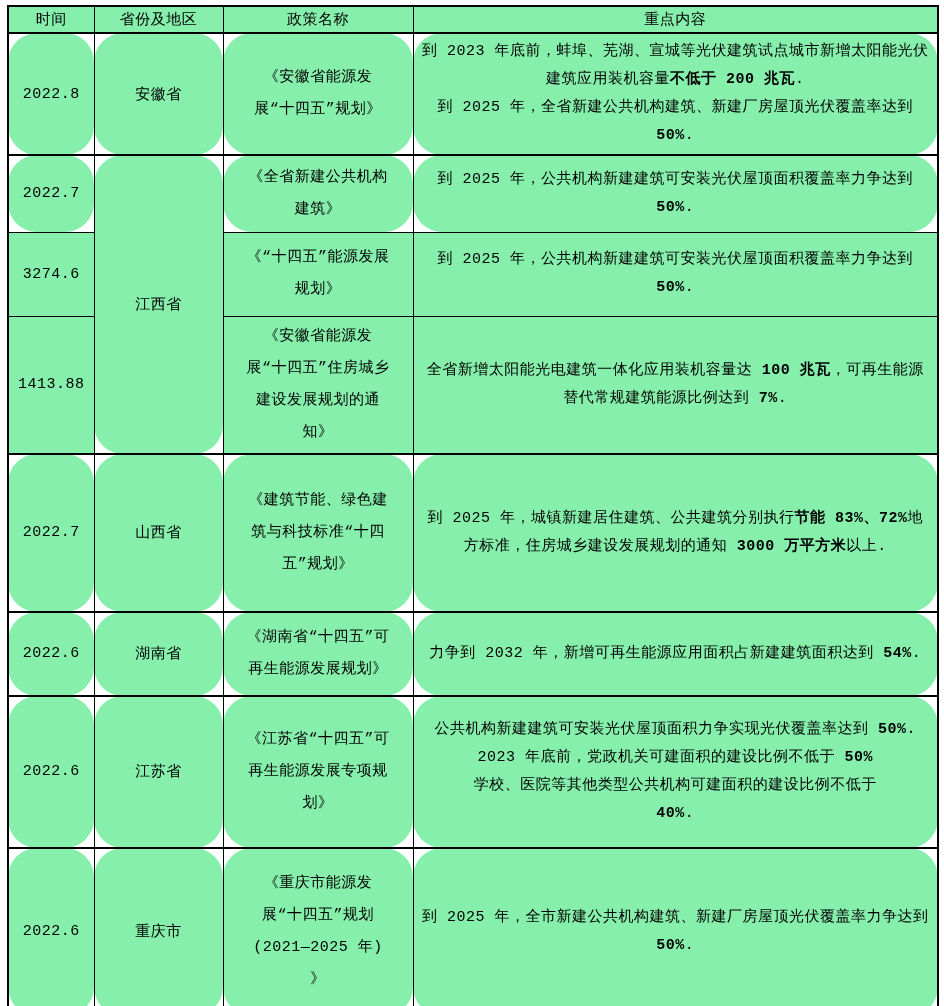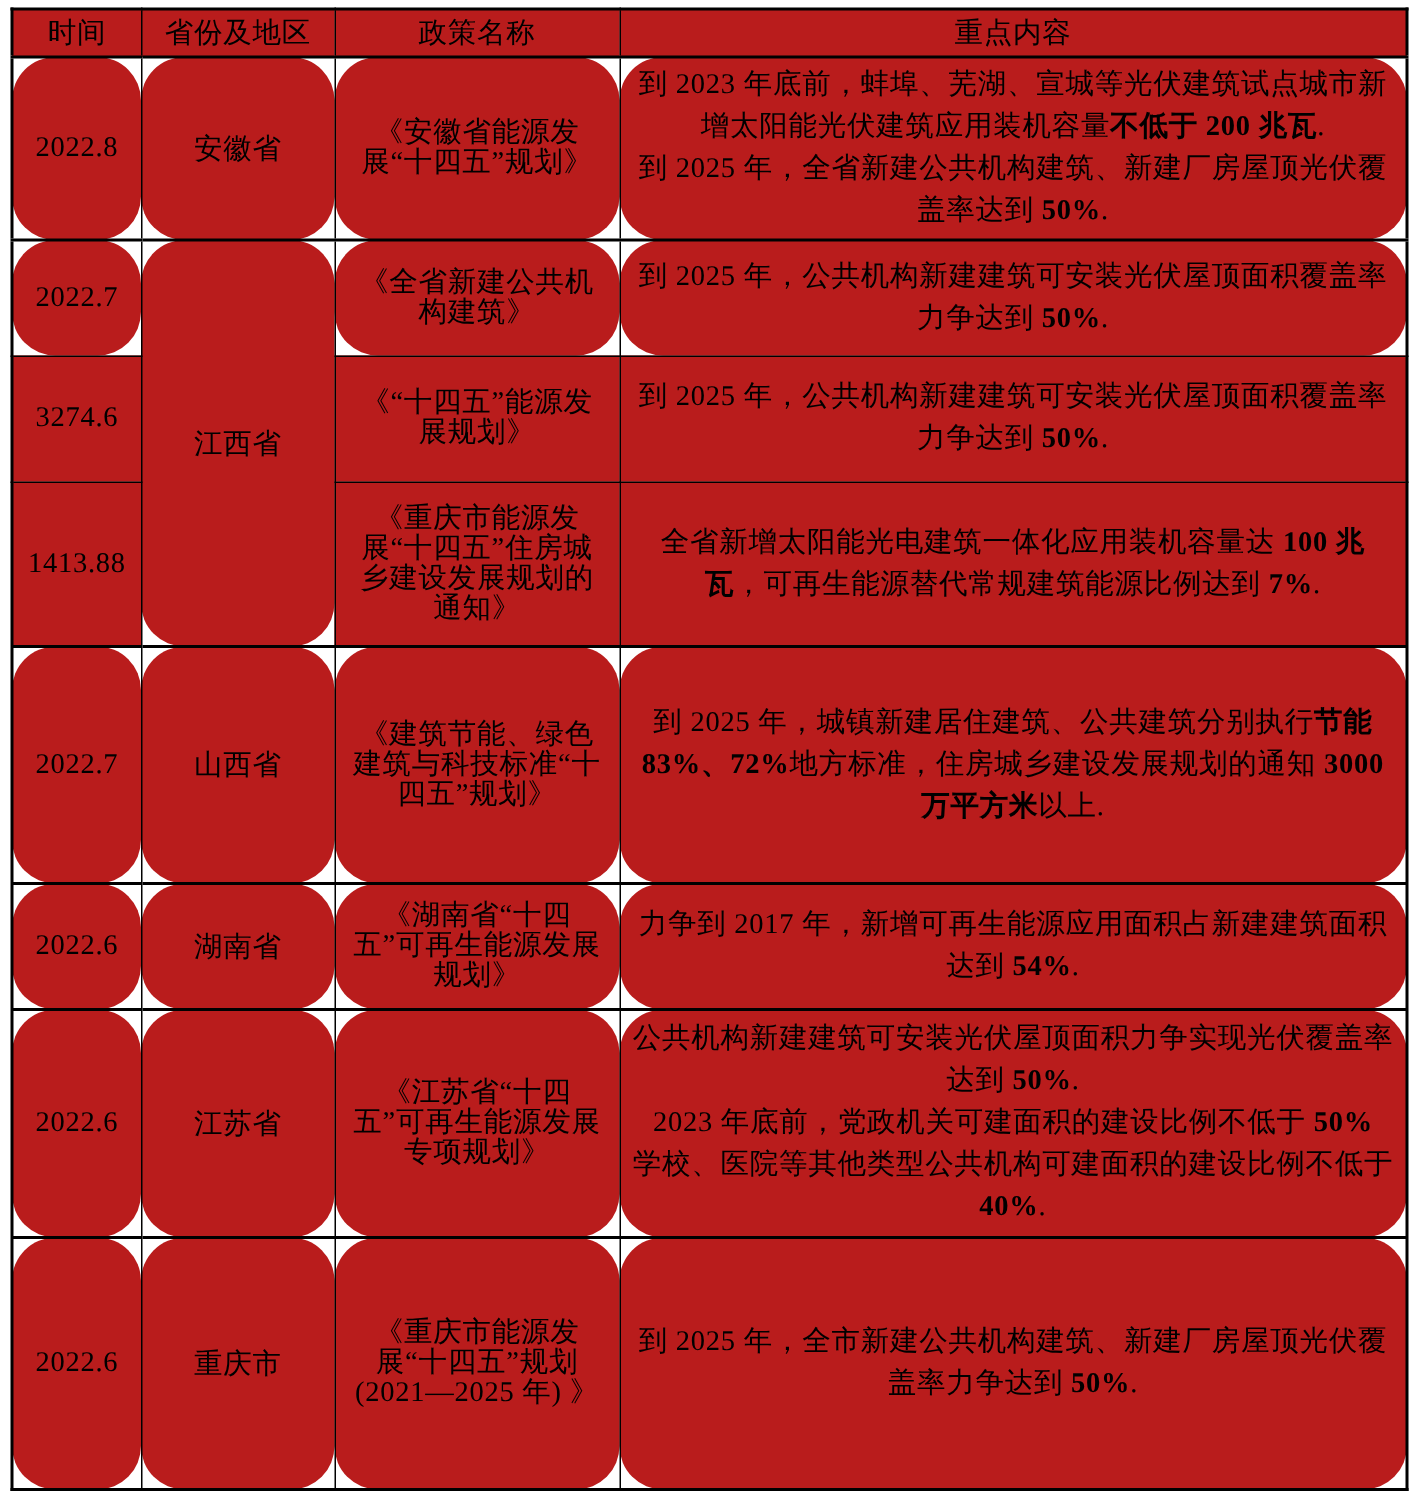--- a/index.html
+++ b/index.html
@@ -13,30 +13,31 @@
     table-layout:fixed;
     width:930px;
     margin:5px 7px;
     border:2.5px solid #000;
   }
   td, th {
     border:1.5px solid #000;
     vertical-align:middle;
     text-align:center;
     font-weight:normal;
-    font-size:19px;
+    font-size:15px;
     letter-spacing:0.5px;
     padding:2px 4px;
     box-sizing:border-box;
-    background:#b91c1c;
+    background:#86efac;
+    font-family:Liberation Mono, monospace;
   }
   th.hdr { height:27px; border-bottom-width:2.5px; }
   tr.gs > td { border-top-width:2.5px;border-radius:29px; }
   td.content { padding:4px 8px; line-height:28px; }
-  td.policy-name { padding:4px 10px; line-height:20px; }
+  td.policy-name { padding:4px 22px; line-height:32px; }
   .para { margin:0; text-align:center; }
   .b { font-weight:bold; }
   col.c-time   { width:86px; }
   col.c-region { width:129px; }
   col.c-policy { width:190px; }
   col.c-body   { width:525px; }
 </style>
 </head>
 <body>
 
@@ -75,39 +76,39 @@
     </tr>
     <tr style="height:84px;">
       <td>3274.6</td>
       <td class="policy-name">《“十四五”能源发展规划》</td>
       <td class="content">
           <div class="para"><span>到 2025 年，公共机构新建建筑可安装光伏屋顶面积覆盖率力争达到 </span><span class="b">50%</span><span>.</span></div>
         </td>
     </tr>
     <tr style="height:110px;">
       <td>1413.88</td>
-      <td class="policy-name">《重庆市能源发展“十四五”住房城乡建设发展规划的通知》</td>
+      <td class="policy-name">《安徽省能源发展“十四五”住房城乡建设发展规划的通知》</td>
       <td class="content">
           <div class="para"><span>全省新增太阳能光电建筑一体化应用装机容量达 </span><span class="b">100 兆瓦</span><span>，可再生能源替代常规建筑能源比例达到 </span><span class="b">7%</span><span>.</span></div>
         </td>
     </tr>
     <tr class="gs" style="height:158px;">
       <td>2022.7</td>
       <td>山西省</td>
       <td class="policy-name">《建筑节能、绿色建筑与科技标准“十四五”规划》</td>
       <td class="content">
           <div class="para"><span>到 2025 年，城镇新建居住建筑、公共建筑分别执行</span><span class="b">节能 83%、72%</span><span>地方标准，住房城乡建设发展规划的通知 </span><span class="b">3000 万平方米</span><span>以上.</span></div>
         </td>
     </tr>
     <tr class="gs" style="height:84px;">
       <td>2022.6</td>
       <td>湖南省</td>
       <td class="policy-name">《湖南省“十四五”可再生能源发展规划》</td>
       <td class="content">
-          <div class="para"><span>力争到 2017 年，新增可再生能源应用面积占新建建筑面积达到 </span><span class="b">54%</span><span>.</span></div>
+          <div class="para"><span>力争到 2032 年，新增可再生能源应用面积占新建建筑面积达到 </span><span class="b">54%</span><span>.</span></div>
         </td>
     </tr>
     <tr class="gs" style="height:152px;">
       <td>2022.6</td>
       <td>江苏省</td>
       <td class="policy-name">《江苏省“十四五”可再生能源发展专项规划》</td>
       <td class="content">
           <div class="para"><span>公共机构新建建筑可安装光伏屋顶面积力争实现光伏覆盖率达到 </span><span class="b">50%</span><span>.</span></div>
           <div class="para"><span>2023 年底前，党政机关可建面积的建设比例不低于 </span><span class="b">50%</span></div>
           <div class="para"><span>学校、医院等其他类型公共机构可建面积的建设比例不低于</span></div>

